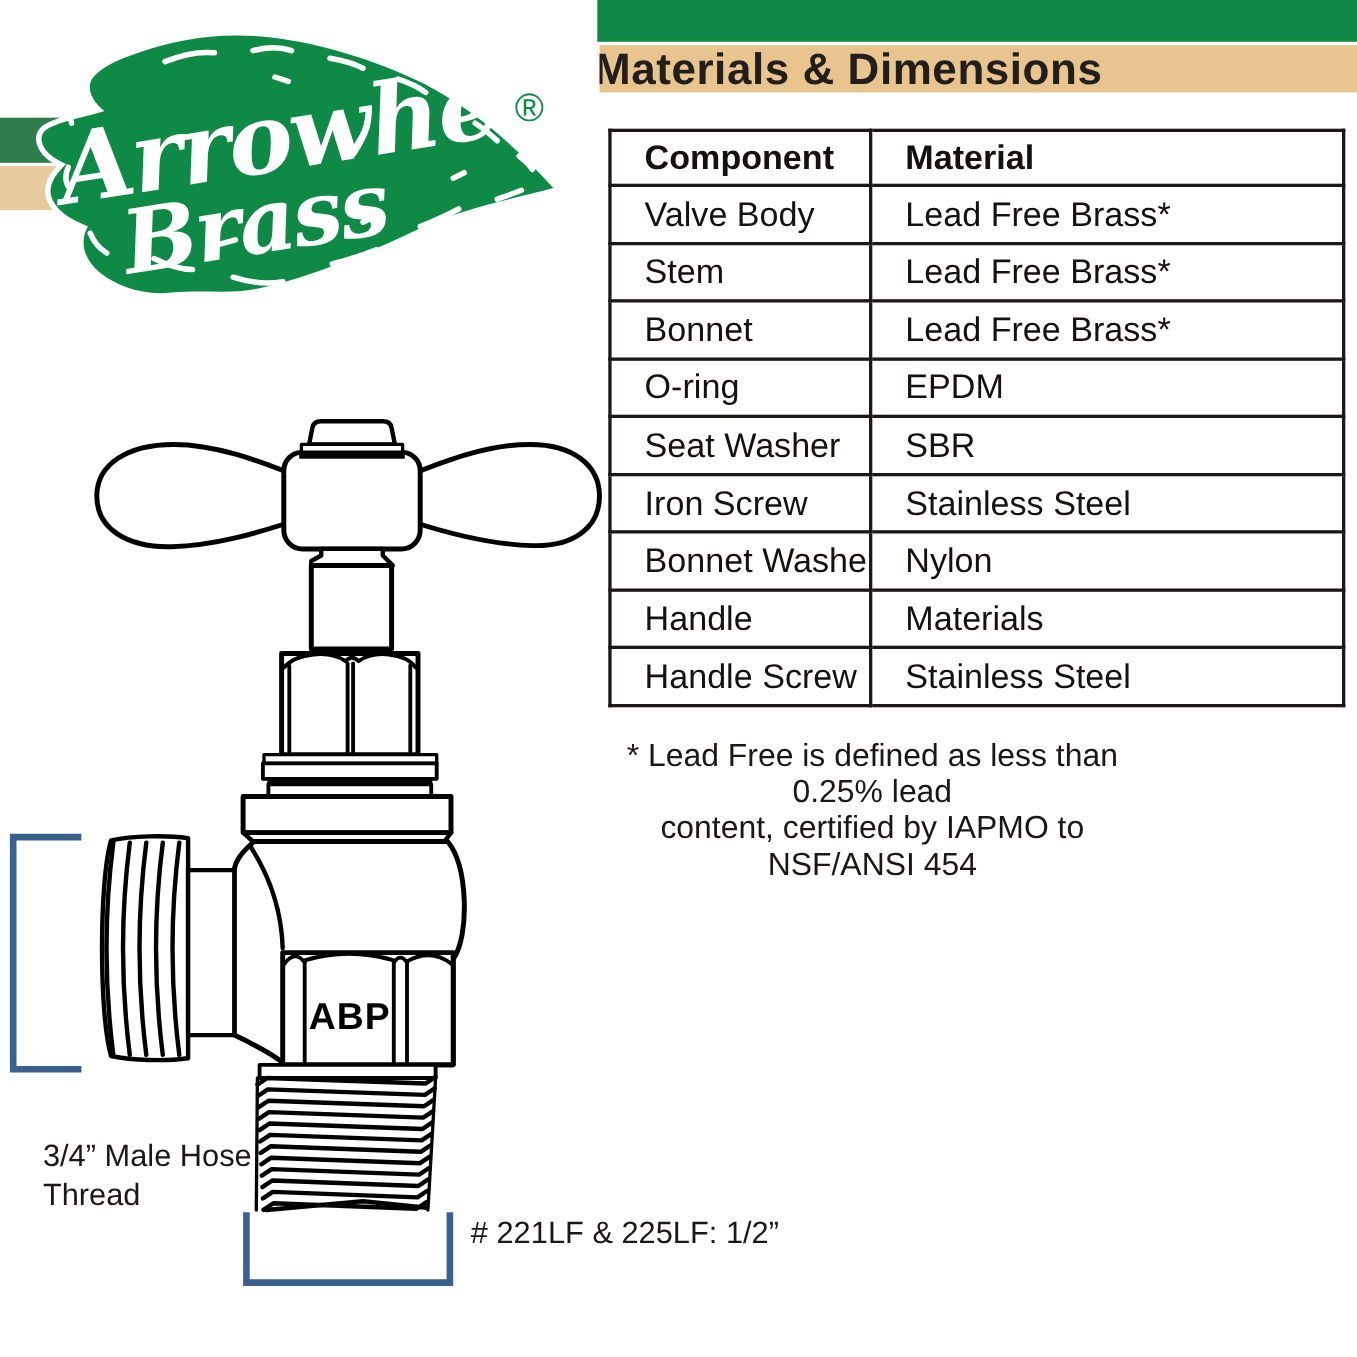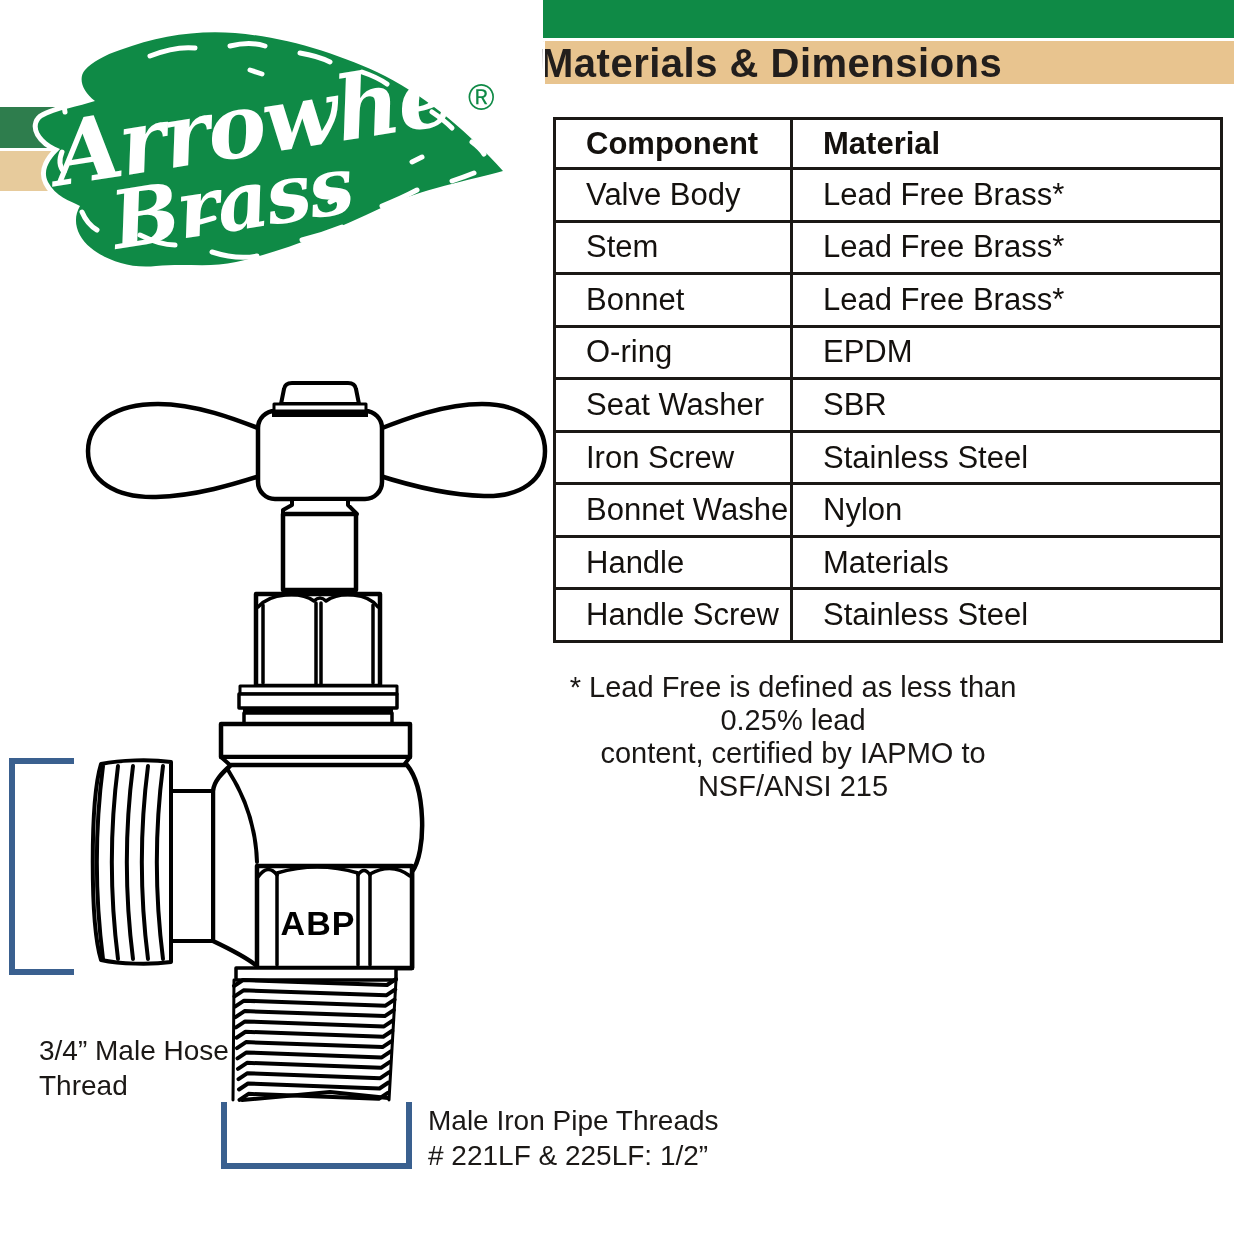--- a/index.html
+++ b/index.html
@@ -140,21 +140,21 @@
       </tr>
       <tr>
         <td>Handle Screw</td>
         <td>Stainless Steel</td>
       </tr>
     </tbody>
 </table>
 
 <div id="footnote">
   <div>* Lead Free is defined as less than 0.25% lead</div>
-  <div>content, certified by IAPMO to NSF/ANSI 215</div>
+  <div>content, certified by IAPMO to NSF/ANSI 454</div>
 </div>
 
 <svg id="valve-svg" viewBox="0 370 560 864">
   <g fill="#ffffff" stroke="#000000" stroke-width="4.5" stroke-linejoin="round" stroke-linecap="round">
 
     <g>
       <path d="M263,430 C235,419 196,404 158,404 C116,404 88,422 88,451 C88,481 116,498 156,497 C196,496 235,484 263,475 Z"></path>
       <path d="M377,430 C405,419 444,404 482,404 C521,404 545,423 545,451 C545,480 521,497 484,496 C444,495 405,484 377,475 Z"></path>
       <rect x="258" y="411" width="124" height="88" rx="17"></rect>
     </g>
@@ -240,15 +240,14 @@
     <path d="M74,761 L12,761 L12,972 L74,972"></path>
     <path d="M224,1102 L224,1166 L409,1166 L409,1102"></path>
   </g>
 </svg>
 
 <div class="diagram-label" id="hose-thread-label">
   <div>3/4” Male Hose</div>
   <div>Thread</div>
 </div>
 <div class="diagram-label" id="pipe-thread-label">
-  <div>Male Iron Pipe Threads</div>
   <div># 221LF &amp; 225LF: 1/2”</div>
 </div>
 
 </body></html>

